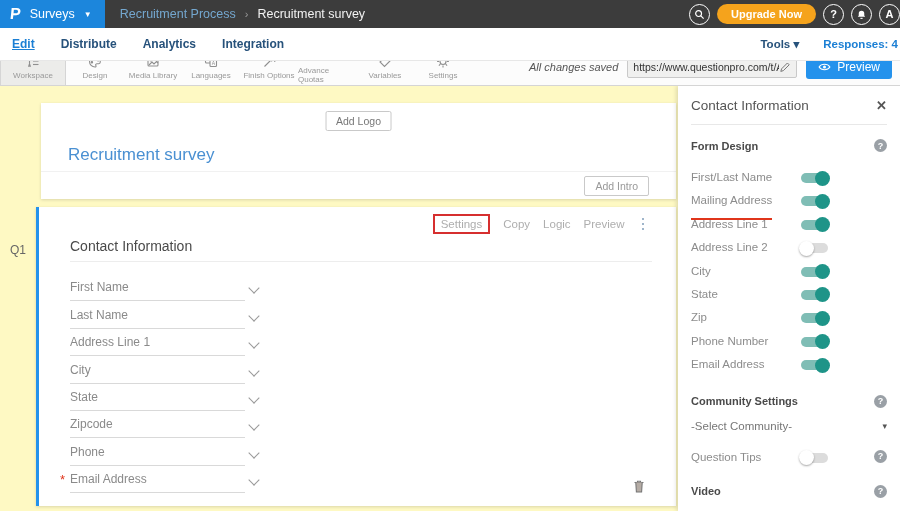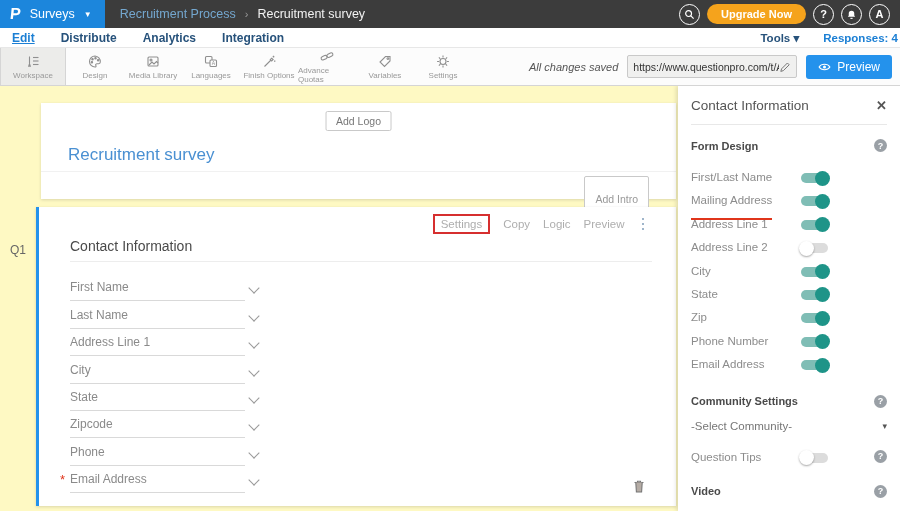--- a/index.html
+++ b/index.html
@@ -10,26 +10,26 @@
   
   .topbar { position:absolute; top:0; left:0; right:0; height:28px; background:#3c3c3c; display:flex; align-items:center; z-index:30; }
   .logo-block { height:100%; background:#1c86dc; display:flex; align-items:center; gap:9px; padding:0 13px 0 10px; cursor:pointer; }
   .logo-p { color:#fff; font-weight:bold; font-size:16px; transform:skewX(-6deg); }
   .surveys-label { color:#fff; font-size:12.5px; }
   .caret-down-white { color:#fff; font-size:8px; margin-top:1px; }
   .crumbs { margin-left:15px; display:flex; align-items:center; gap:9px; font-size:12.5px; }
   .crumb-link { color:#74a7cf; cursor:pointer; }
   .crumb-sep { color:#9a9a9a; font-size:11px; }
   .crumb-current { color:#f2f2f2; }
-  .topbar-right { margin-left:auto; display:flex; align-items:center; gap:7px; padding-right:10px; }
+  .topbar-right { margin-left:auto; display:flex; align-items:center; gap:7px; padding-right:0; }
   .circle-btn { width:21px; height:21px; border:1.5px solid #fff; border-radius:50%; color:#fff; display:flex; align-items:center; justify-content:center; font-size:11px; font-weight:bold; cursor:pointer; }
   .upgrade-btn { background:#f5a31c; color:#fff; font-weight:bold; font-size:11px; padding:4px 14px; border-radius:11px; cursor:pointer; }
 
   
-  .tabsbar { position:absolute; top:28px; left:0; right:0; height:20px; background:#fff; display:flex; align-items:center; border-bottom:1px solid #e7e7e7; z-index:29; }
+  .tabsbar { position:absolute; top:28px; left:0; right:0; height:33px; background:#fff; display:flex; align-items:center; border-bottom:1px solid #e7e7e7; z-index:29; }
   .tab { padding:0 13px; font-size:12px; font-weight:bold; color:#27527b; cursor:pointer; }
   .tab:first-child { padding-left:12px; }
   .tab.active { color:#1b7fd4; text-decoration:underline; }
   .tabsbar-right { margin-left:auto; display:flex; align-items:center; gap:24px; padding-right:2px; }
   .tools-label { font-size:11.5px; font-weight:bold; color:#27527b; cursor:pointer; }
   .responses-label { font-size:11.5px; font-weight:bold; color:#1b7fd4; cursor:pointer; }
 
   
   .toolbar { position:absolute; top:48px; left:0; right:0; height:38px; background:#fcfcfc; border-bottom:1px solid #d5d5d5; display:flex; align-items:stretch; z-index:28; }
   .tb-item { width:58px; display:flex; flex-direction:column; align-items:center; justify-content:center; gap:2px; color:#999; font-size:8px; cursor:pointer; }
@@ -42,21 +42,21 @@
   .pencil-btn { cursor:pointer; display:flex; align-items:center; }
   .preview-btn { background:#2492ec; color:#fff; font-size:12px; padding:5px 12px; border-radius:3px; display:flex; align-items:center; gap:6px; cursor:pointer; }
 
   
   .content { position:absolute; top:86px; left:0; width:678px; bottom:0; background:#fef9c3; }
   .title-card { position:absolute; left:41px; top:17px; width:635px; height:96px; background:#fff; box-shadow:0 1px 3px rgba(0,0,0,0.14); }
   .add-logo-btn { position:absolute; top:8px; left:50%; transform:translateX(-50%); border:1px solid #c9c9c9; background:#fff; color:#777; font-size:10.5px; padding:3px 10px; border-radius:2px; cursor:pointer; }
   .survey-title { position:absolute; left:27px; top:42px; color:#4a90d2; font-size:17px; cursor:text; }
   .card-footer { position:absolute; bottom:0; left:0; right:0; height:28px; border-top:1px solid #f1f1f1; }
   .add-question-btn { position:absolute; left:50%; transform:translateX(-50%); top:4px; background:#2492ec; color:#fff; font-size:11px; font-weight:bold; padding:4px 12px; border-radius:2px; cursor:pointer; }
-  .add-intro-btn { position:absolute; right:27px; top:4px; border:1px solid #c9c9c9; background:#fff; color:#999; font-size:10.5px; padding:16px 10px; border-radius:2px; cursor:pointer; }
+  .add-intro-btn { position:absolute; right:27px; top:4px; border:1px solid #c9c9c9; background:#fff; color:#999; font-size:10.5px; padding:3px 10px; border-radius:2px; cursor:pointer; }
 
   .q-label { position:absolute; left:10px; top:157px; color:#666; font-size:12px; }
   .q-card { position:absolute; left:36px; top:121px; width:640px; height:299px; background:#fff; border-left:3px solid #2492ec; box-shadow:0 1px 3px rgba(0,0,0,0.14); }
   .q-actions { position:absolute; top:7px; right:28px; display:flex; align-items:center; gap:13px; font-size:11.5px; color:#aeaeae; }
   .q-action { cursor:pointer; }
   .q-action.settings-annotated { border:2px solid #d62f2f; padding:2px 6px; }
   .kebab { display:flex; flex-direction:column; gap:2.5px; padding:2px 4px; cursor:pointer; }
   .kebab i { width:2.5px; height:2.5px; border-radius:50%; background:#7f9db8; }
   .q-title { position:absolute; left:31px; top:31px; color:#4a4a4a; font-size:14px; cursor:text; }
   .q-title-line { position:absolute; left:31px; top:54px; width:582px; border-top:1px solid #ededed; }

